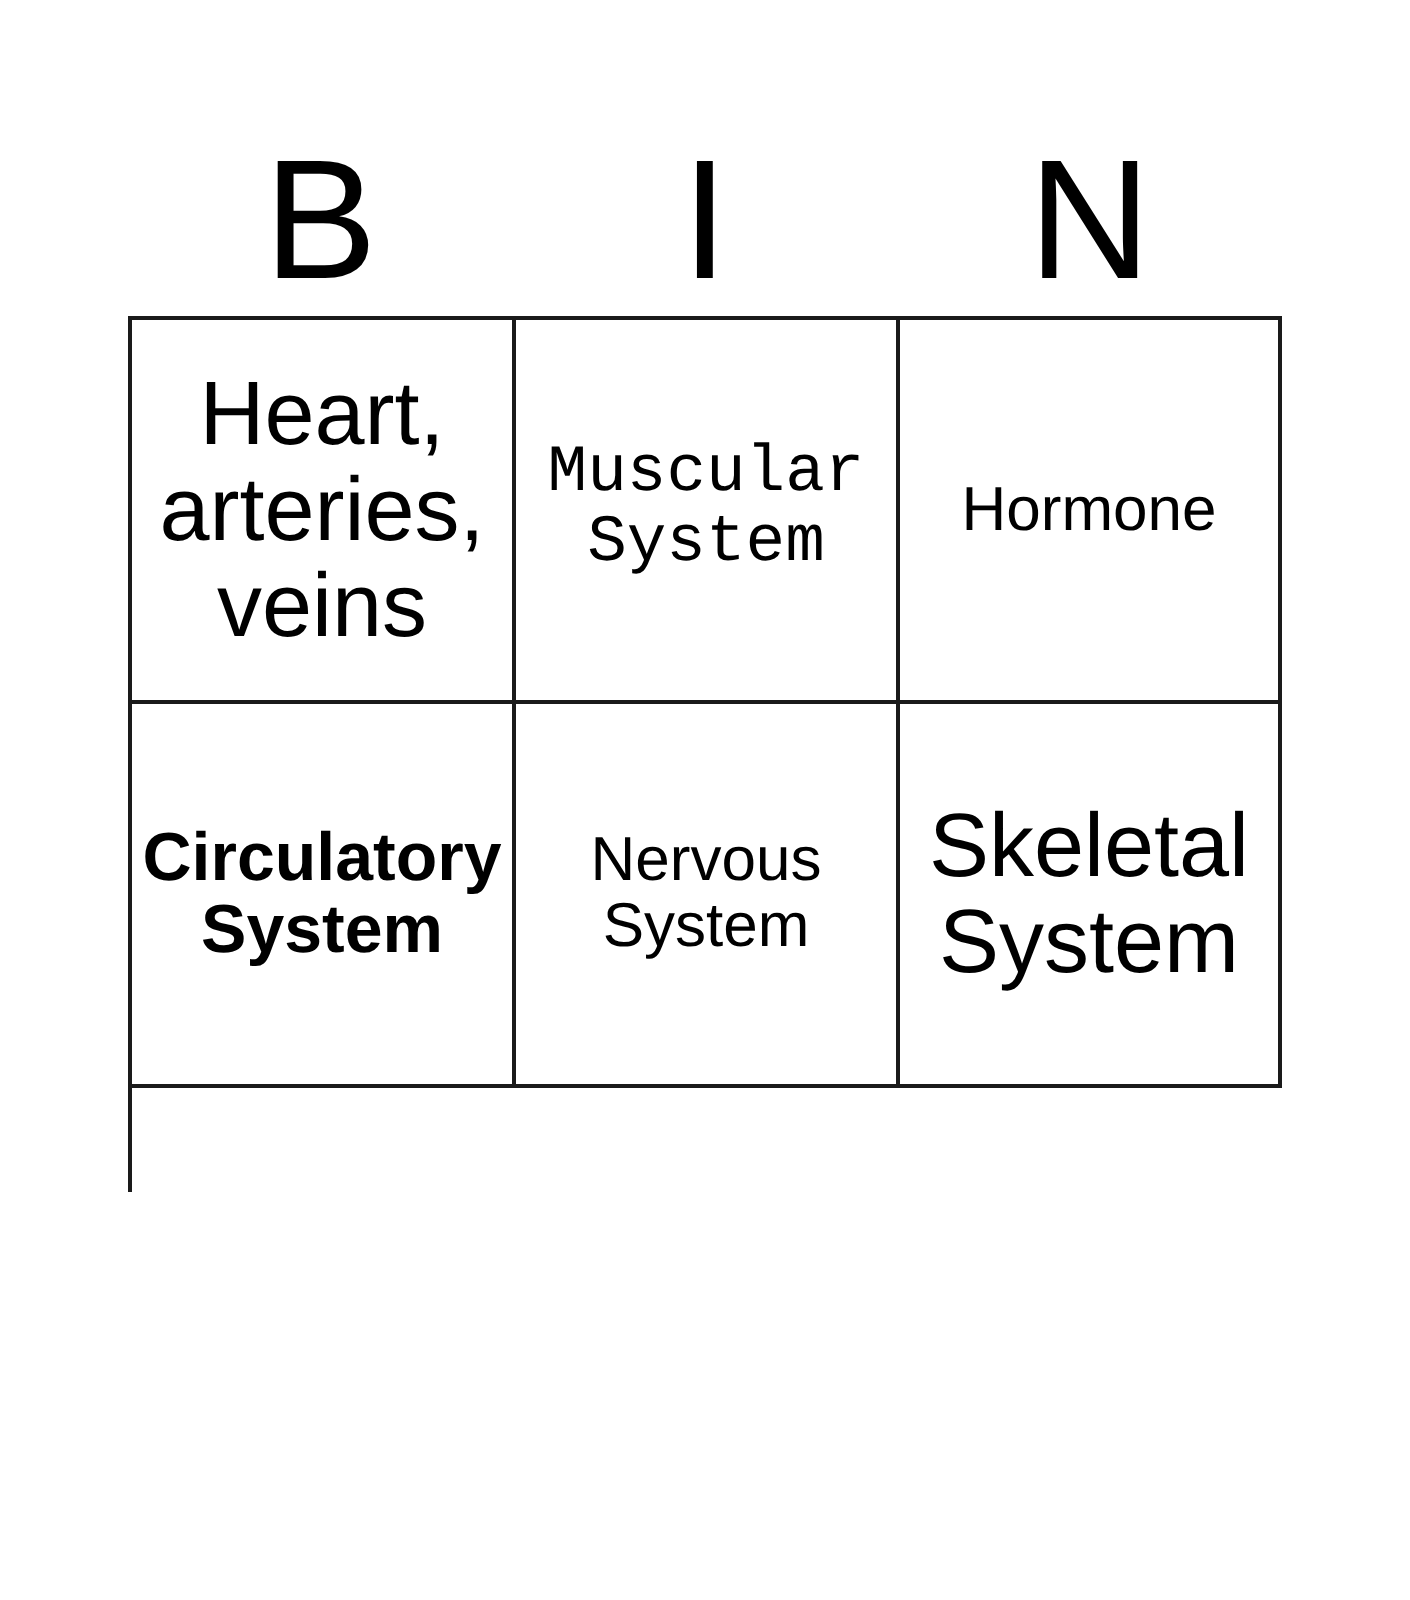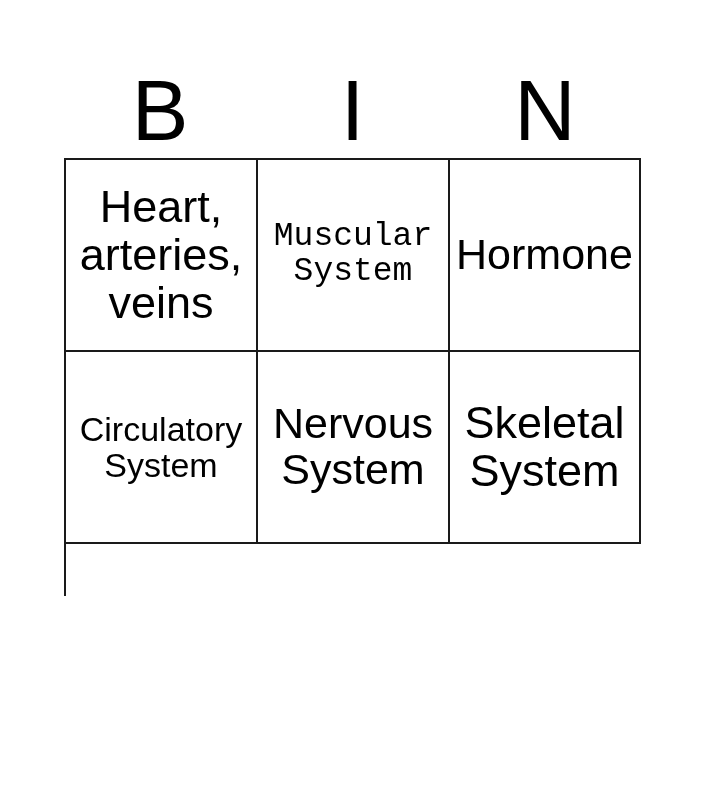--- a/index.html
+++ b/index.html
@@ -78,23 +78,23 @@
     width: 100%;
     line-height: 1.06;
     font-weight: 400;
     color: #000000;
     white-space: pre-line;
   }
 
   
   .fs-xl   { font-size: 66px; }
   .fs-lg   { font-size: 45px; }
-  .fs-md   { font-size: 43px; }
+  .fs-md   { font-size: 31px; }
   .fs-sm   { font-size: 33px; font-family: Liberation Mono, monospace; }
-  .fs-xs   { font-size: 34px; }
+  .fs-xs   { font-size: 34px; font-weight: bold; }
 </style>
 </head>
 <body>
 
 <div id="bingo-card">
 
   <div class="header-row">
     <div class="header-letter">B</div>
     <div class="header-letter">I</div>
     <div class="header-letter">N</div>

